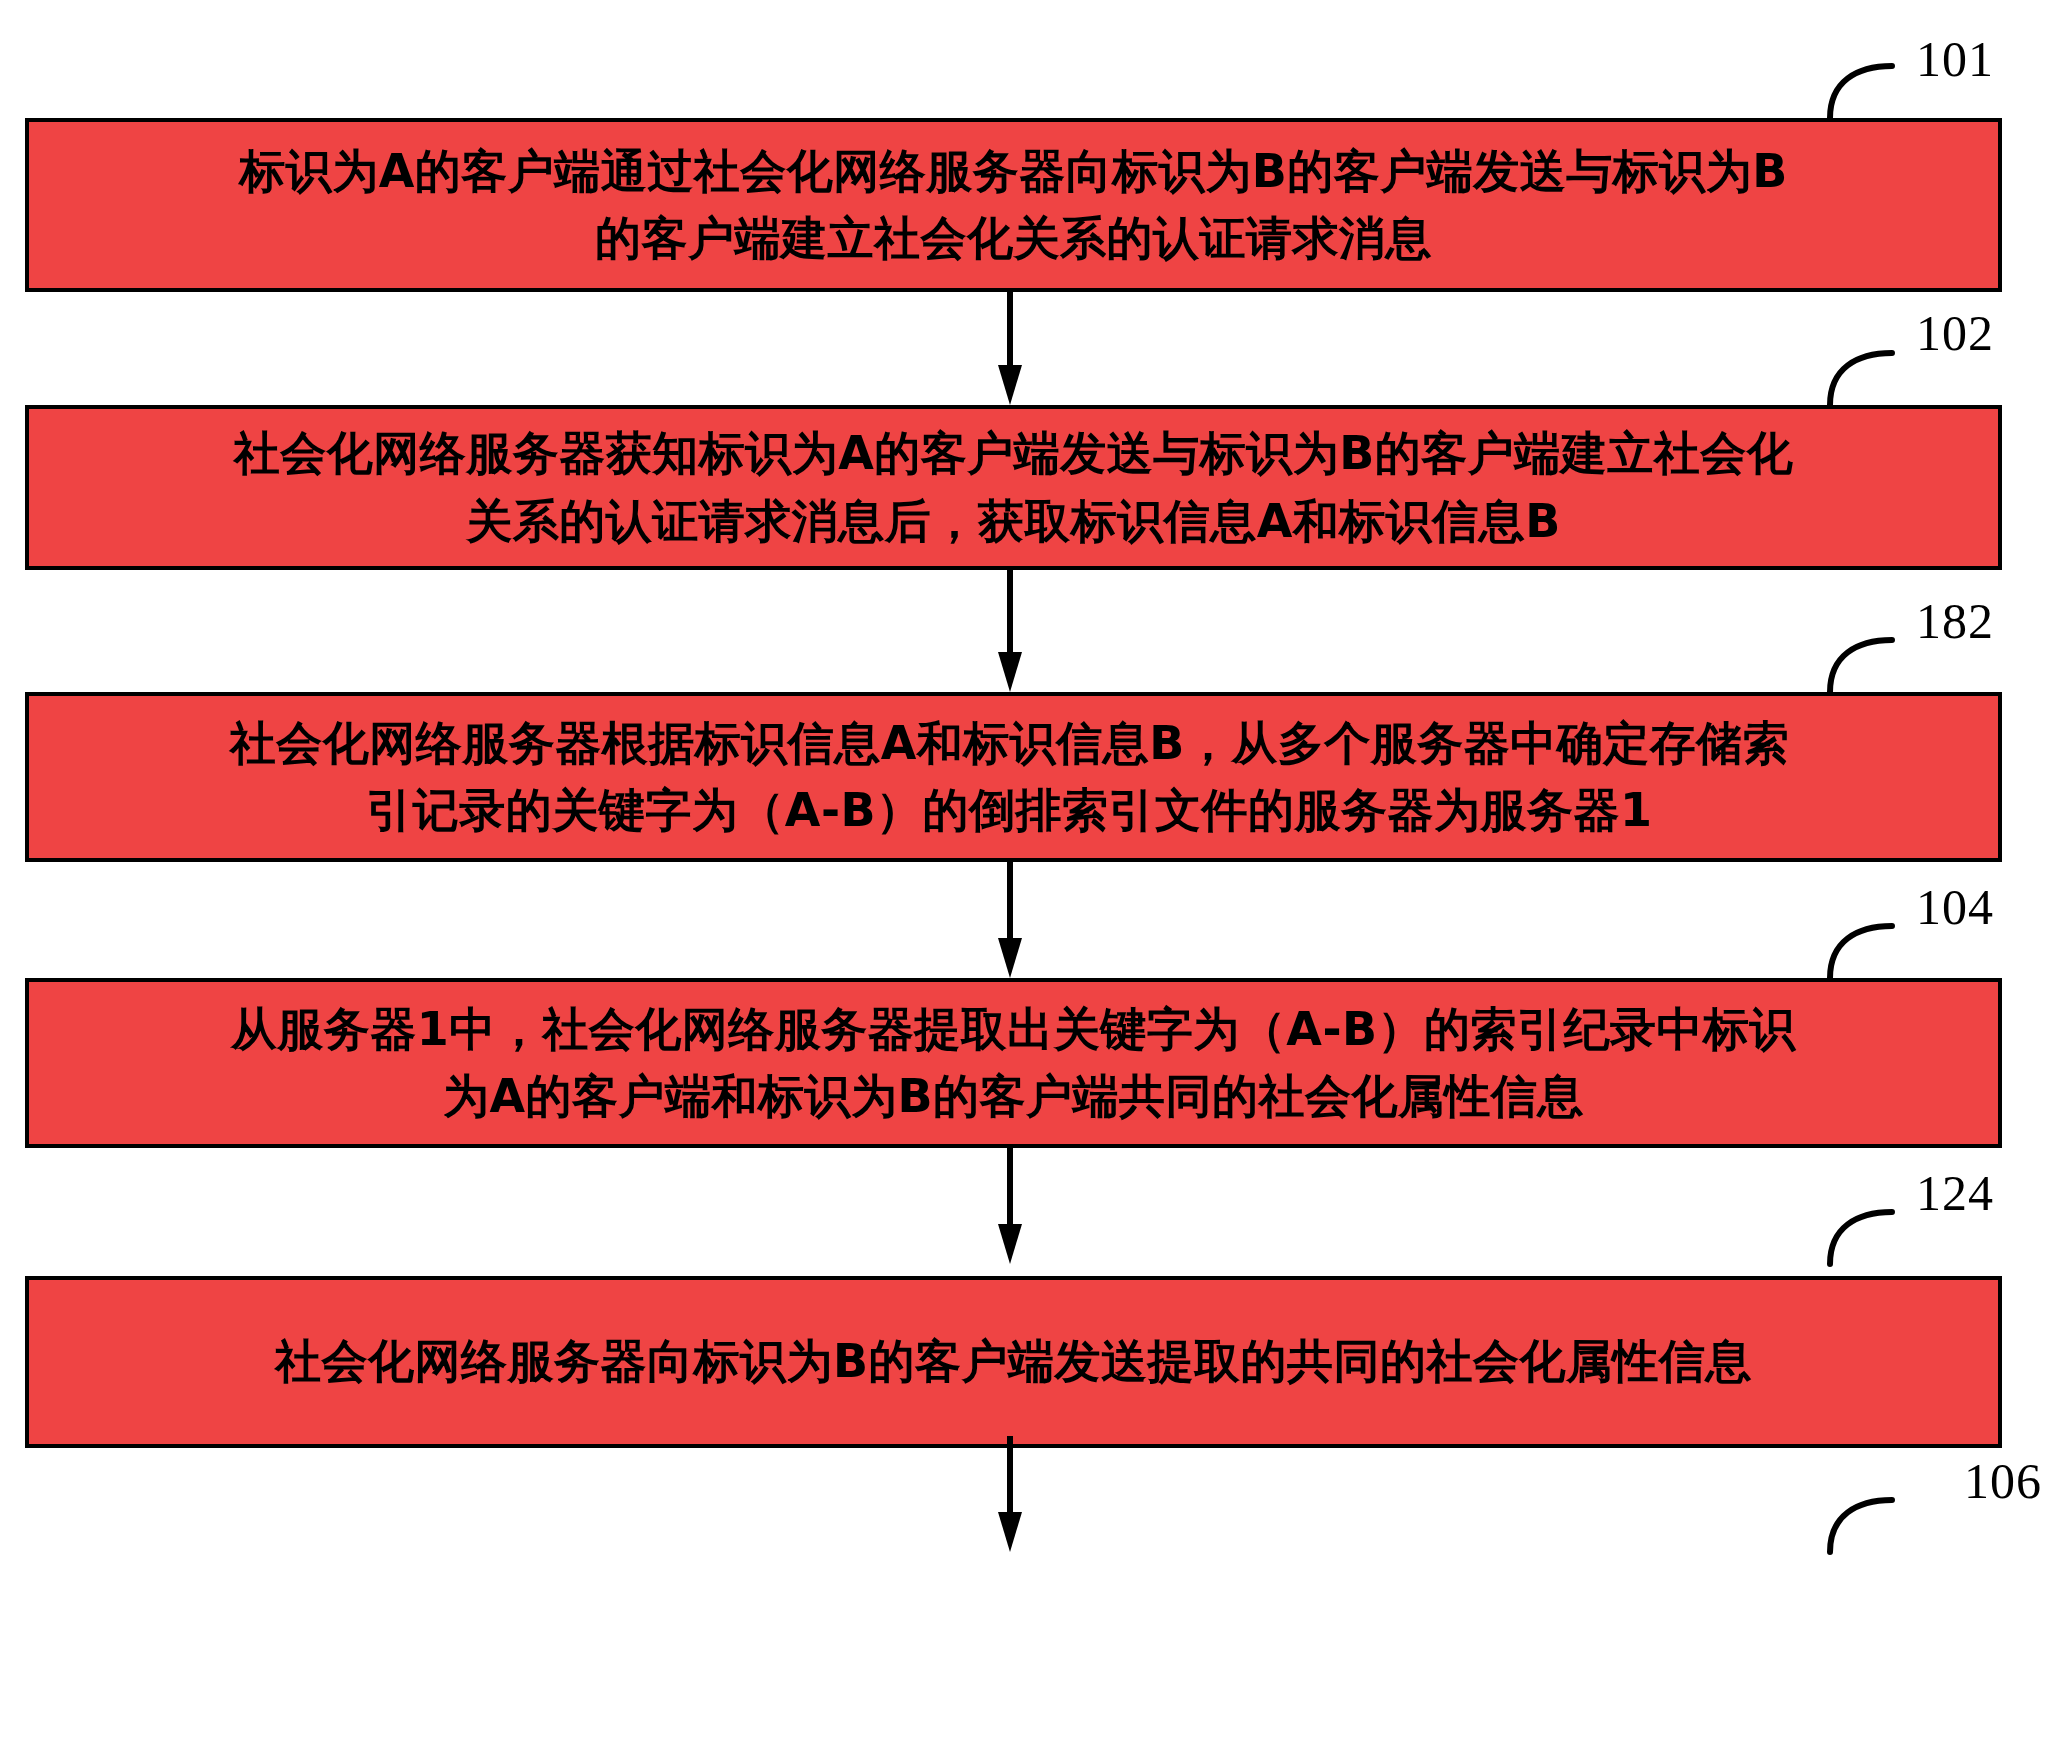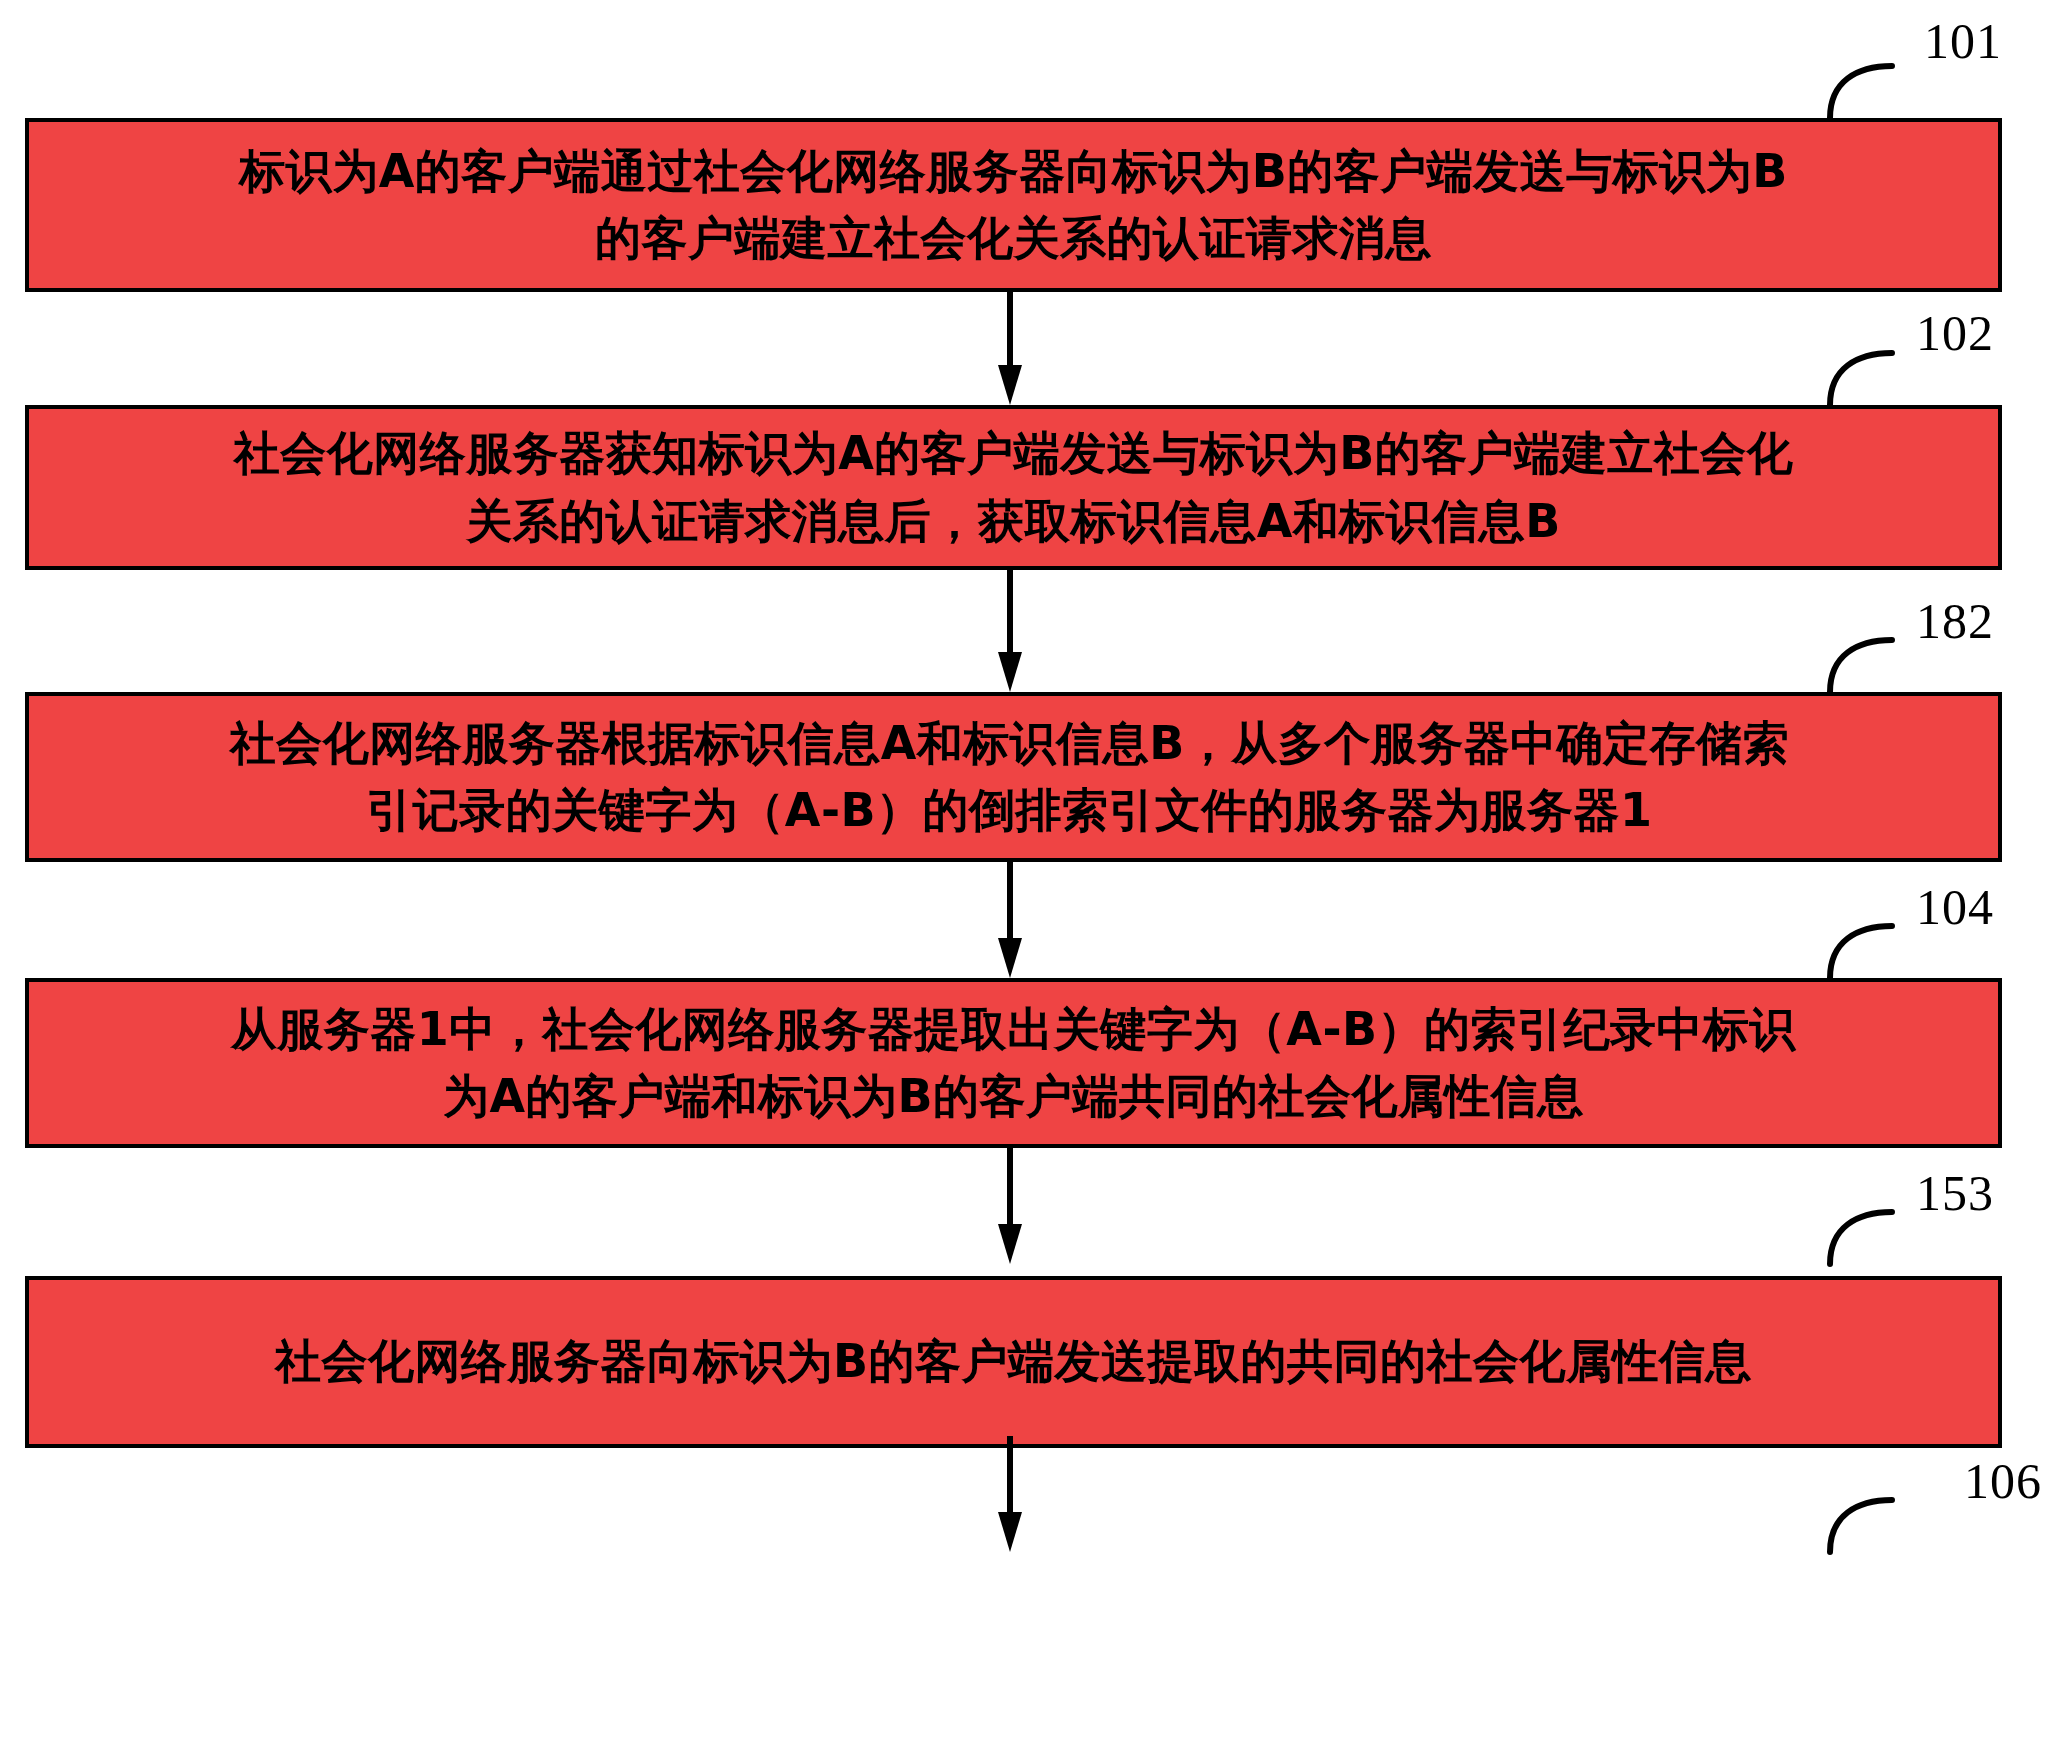--- a/index.html
+++ b/index.html
@@ -105,21 +105,21 @@
     line-height: 1;
   }
   .ref-leader {
     position: absolute;
     width: 70px;
     height: 62px;
     overflow: visible;
   }
   .ref-leader svg { display: block; overflow: visible; }
 
-  .ref-101 { left: 1916px; top: 16px; margin-left: 8px; }
+  .ref-101 { left: 1916px; top: 34px; }
   .lead-101 { left: 1826px; top: 56px; }
 
   .ref-102 { left: 1916px; top: 308px; }
   .lead-102 { left: 1826px; top: 343px; }
 
   .ref-103 { left: 1916px; top: 596px; }
   .lead-103 { left: 1826px; top: 630px; }
 
   .ref-104 { left: 1916px; top: 882px; }
   .lead-104 { left: 1826px; top: 916px; }
@@ -200,21 +200,21 @@
   </div>
 
   <div class="step-box box-105">
     <div class="step-text">社会化网络服务器向标识为B的客户端发送提取的共同的社会化属性信息</div>
   </div>
   <div class="ref-leader lead-105">
     <svg width="70" height="62" viewBox="0 0 70 62" aria-hidden="true">
       <path d="M4 62 C 4 26, 30 10, 66 10" fill="none" stroke="#000000" stroke-width="6" stroke-linecap="round"></path>
     </svg>
   </div>
-  <div class="ref-label ref-105">153</div>
+  <div class="ref-label ref-105">124</div>
 
   <div class="connector conn-5">
     <div class="shaft"></div>
     <div class="head"></div>
   </div>
 
   <div class="ref-leader lead-106">
     <svg width="70" height="62" viewBox="0 0 70 62" aria-hidden="true">
       <path d="M4 62 C 4 26, 30 10, 66 10" fill="none" stroke="#000000" stroke-width="6" stroke-linecap="round"></path>
     </svg>

